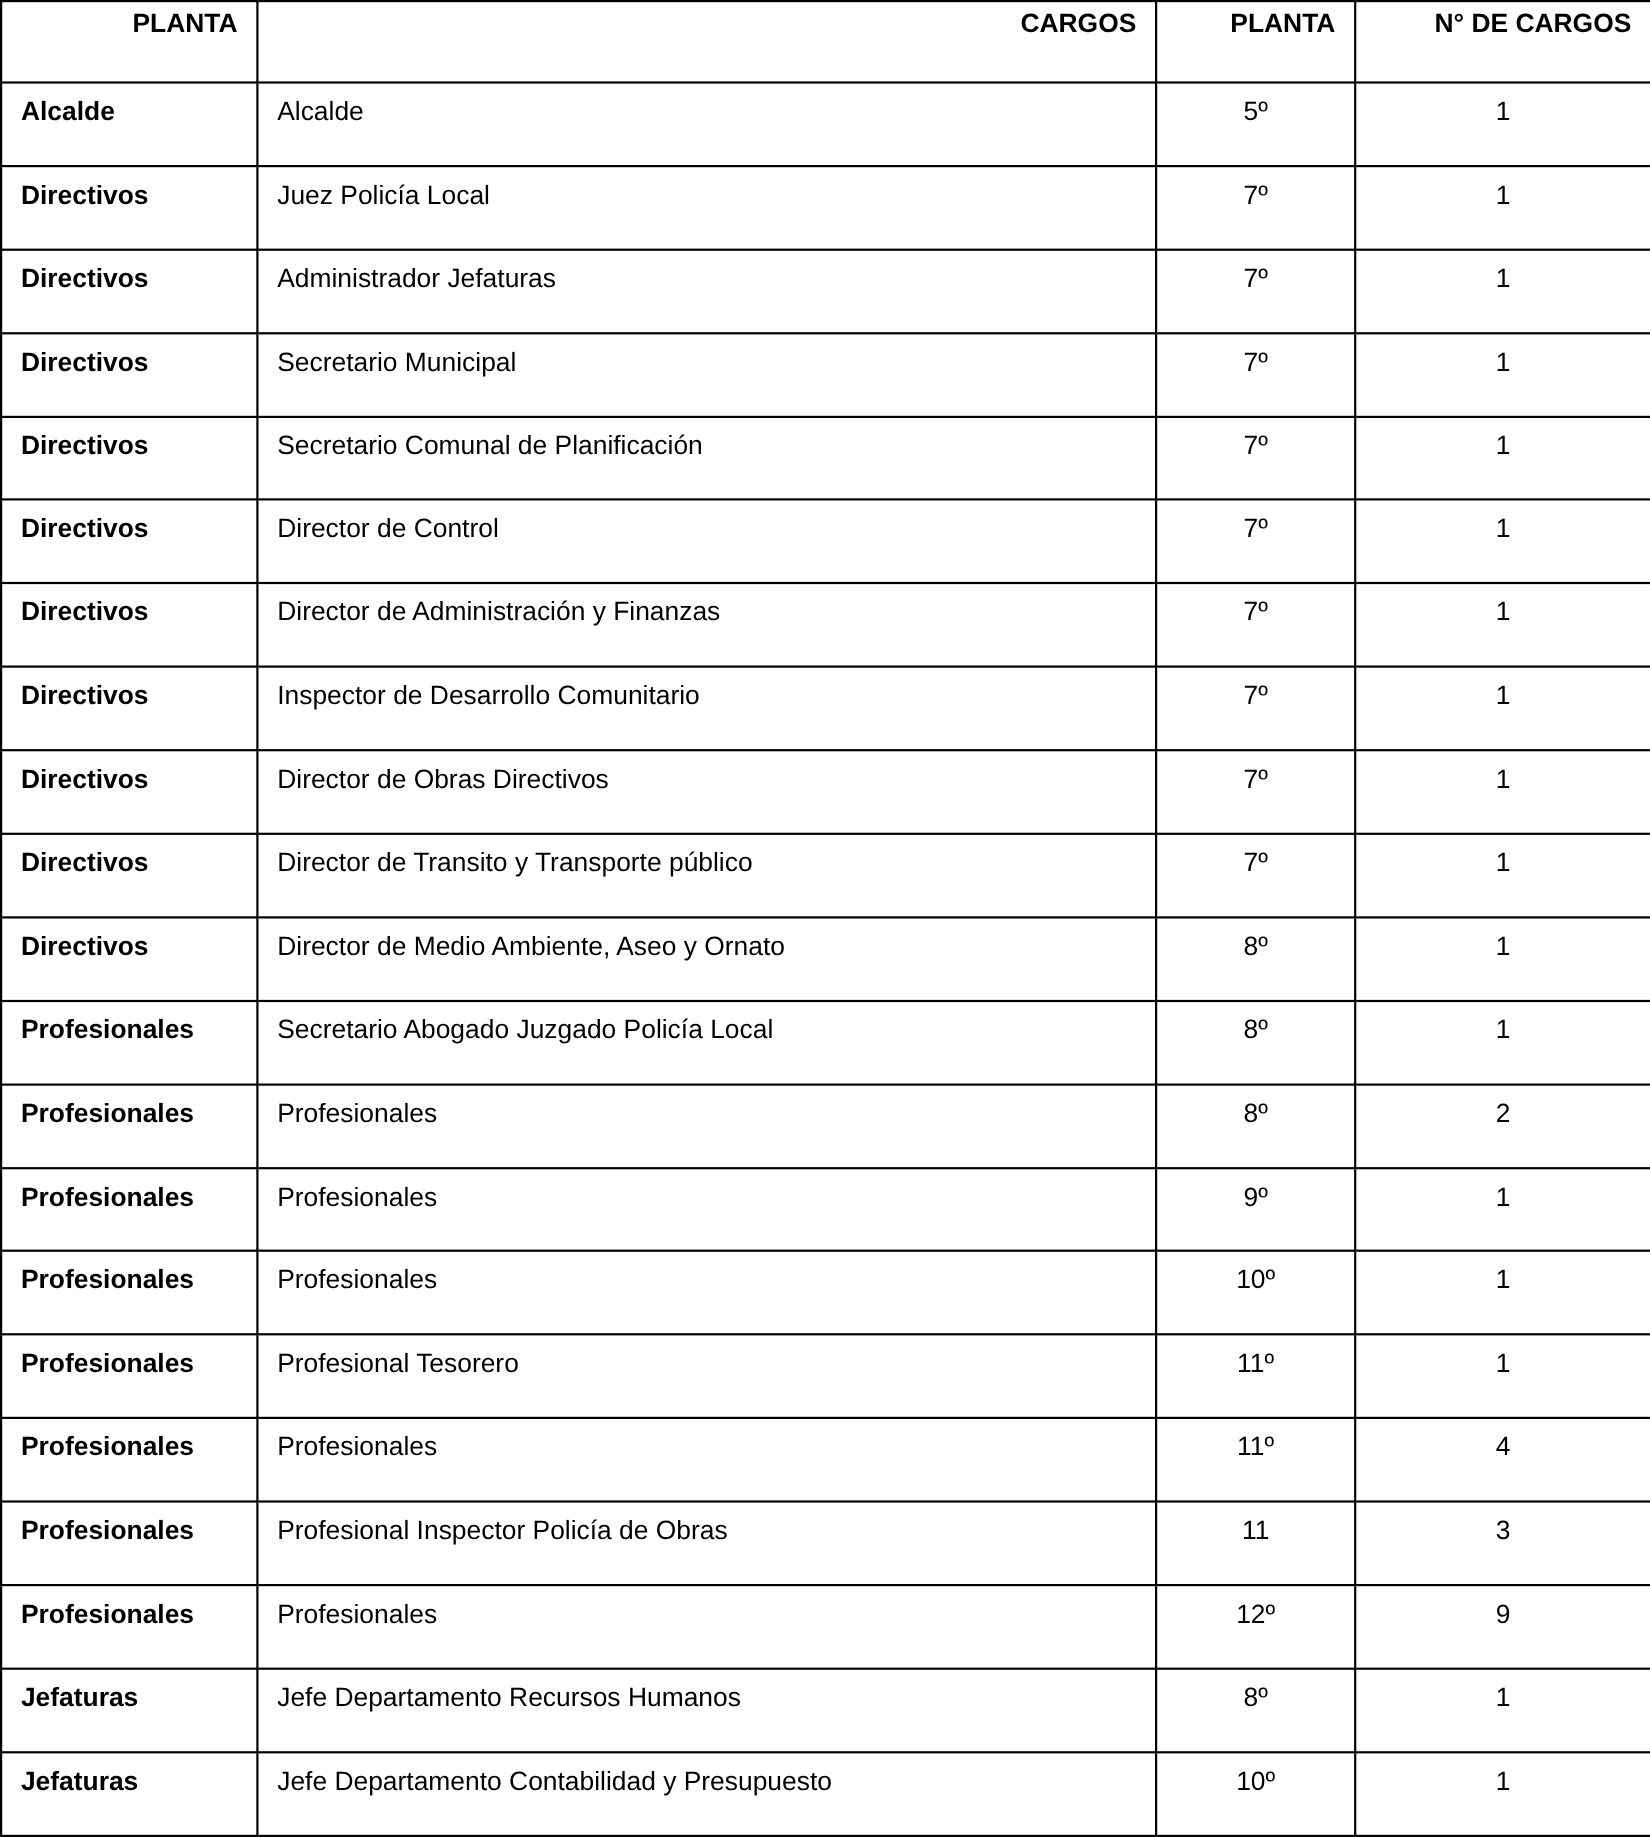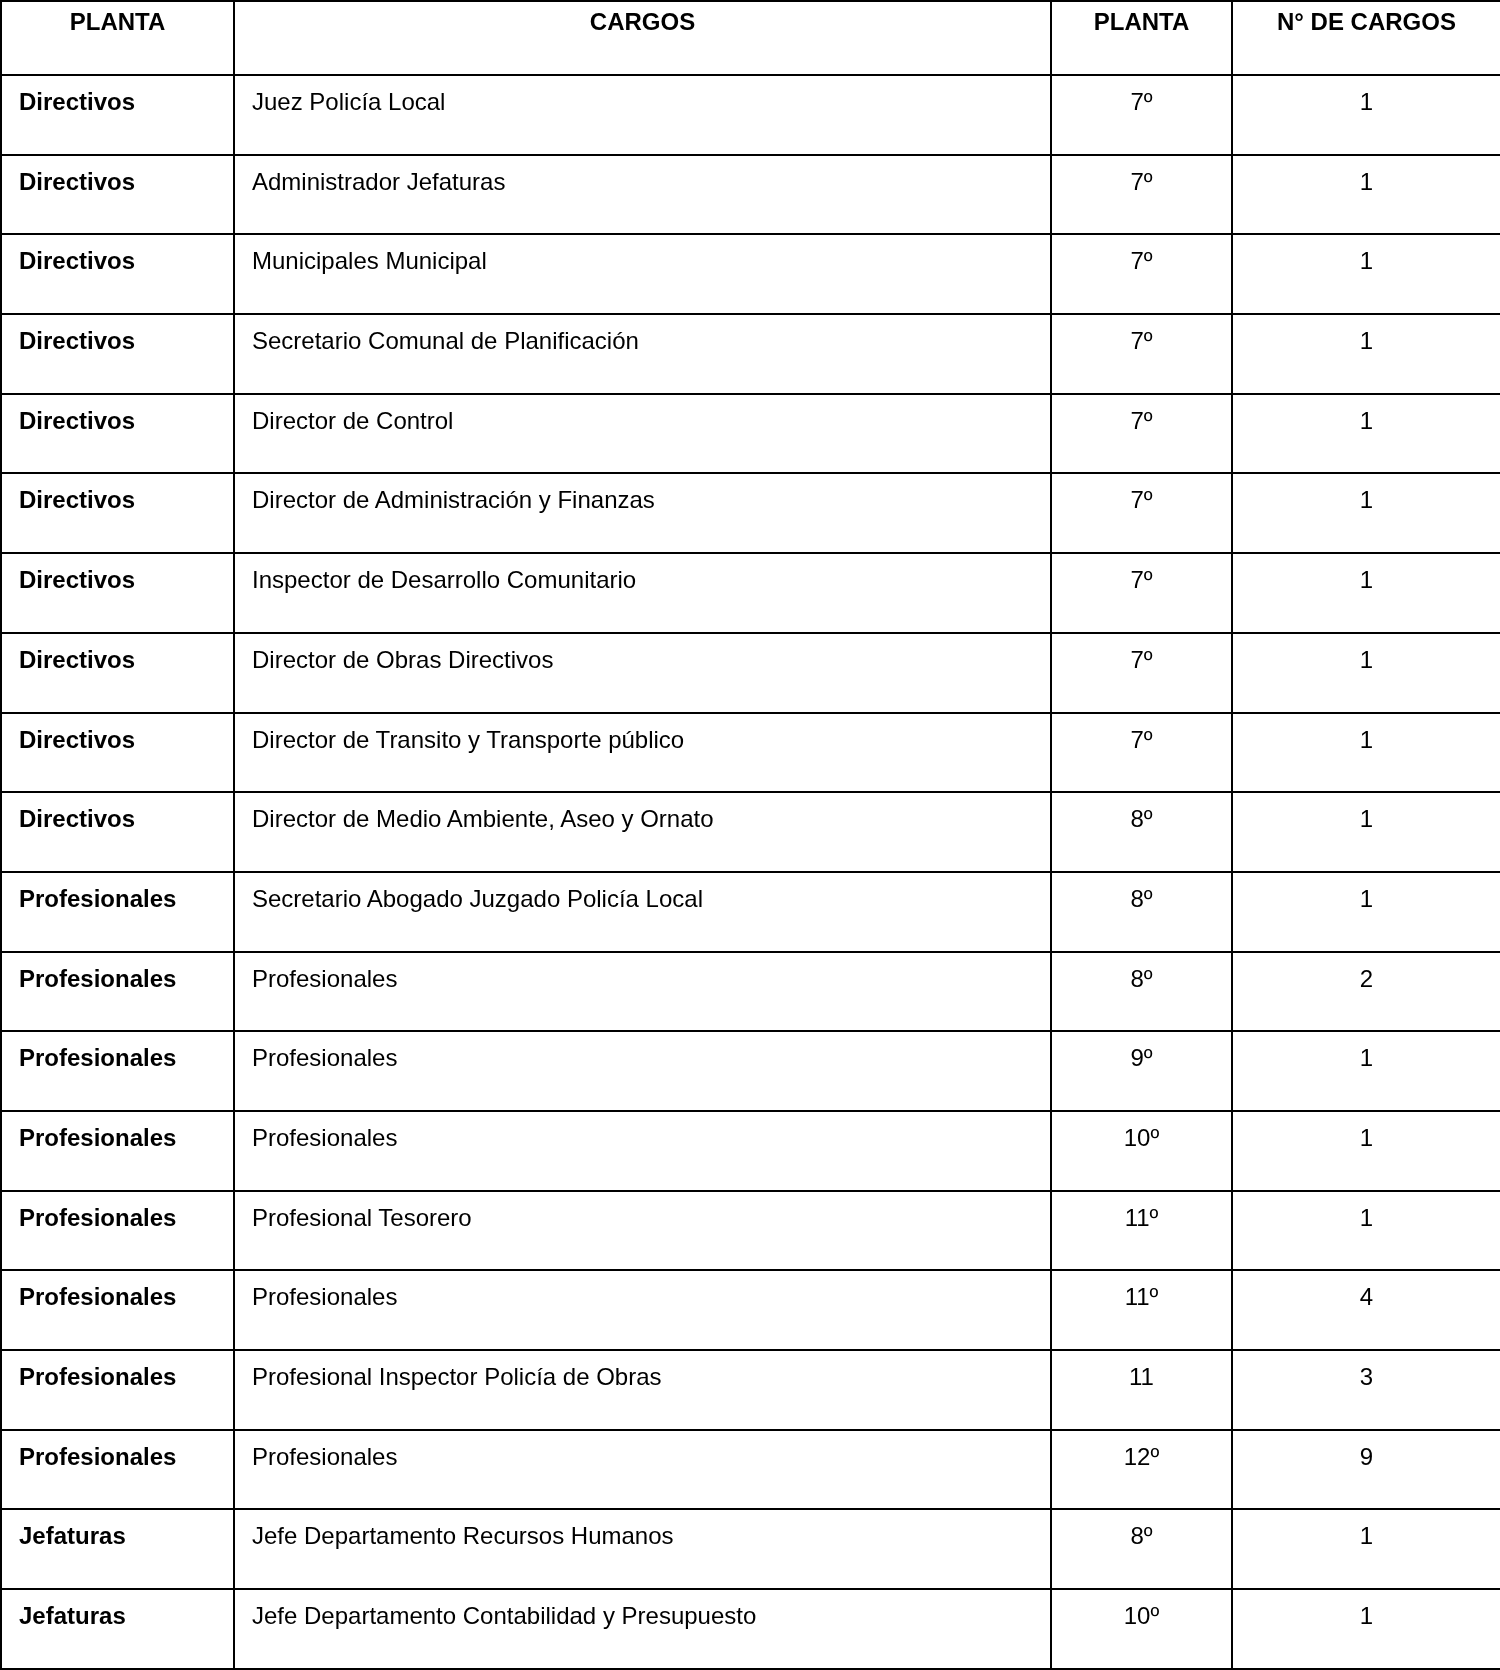--- a/index.html
+++ b/index.html
@@ -16,21 +16,21 @@
       border: 2px solid #000000;
       vertical-align: top;
       padding: 12px 17px 0 17px;
       font-size: 24px;
       line-height: 1.15;
       height: 74px;
       box-sizing: border-box;
       overflow: hidden;
       white-space: nowrap;
     }
-    table.grid th { font-weight: bold; text-align: center; padding-top: 6px; }
+    table.grid th { font-weight: bold; text-align: right; padding-top: 6px; }
     col.c1 { width: 233px; }
     col.c2 { width: 817px; }
     col.c3 { width: 181px; }
     col.c4 { width: 269px; }
     td.planta { font-weight: bold; text-align: left; }
     td.cargo { text-align: left; }
     td.grado, td.num { text-align: center; }
   </style>
 </head>
 <body>
@@ -45,34 +45,40 @@
   <thead>
     <tr>
       <th>PLANTA</th>
       <th>CARGOS</th>
       <th>PLANTA</th>
       <th>N° DE CARGOS</th>
     </tr>
   </thead>
   <tbody id="rows">
       <tr>
+        <td class="planta">Alcalde</td>
+        <td class="cargo">Alcalde</td>
+        <td class="grado">5º</td>
+        <td class="num">1</td>
+      </tr>
+      <tr>
         <td class="planta">Directivos</td>
         <td class="cargo">Juez Policía Local</td>
         <td class="grado">7º</td>
         <td class="num">1</td>
       </tr>
       <tr>
         <td class="planta">Directivos</td>
         <td class="cargo">Administrador Jefaturas</td>
         <td class="grado">7º</td>
         <td class="num">1</td>
       </tr>
       <tr>
         <td class="planta">Directivos</td>
-        <td class="cargo">Municipales Municipal</td>
+        <td class="cargo">Secretario Municipal</td>
         <td class="grado">7º</td>
         <td class="num">1</td>
       </tr>
       <tr>
         <td class="planta">Directivos</td>
         <td class="cargo">Secretario Comunal de Planificación</td>
         <td class="grado">7º</td>
         <td class="num">1</td>
       </tr>
       <tr>

